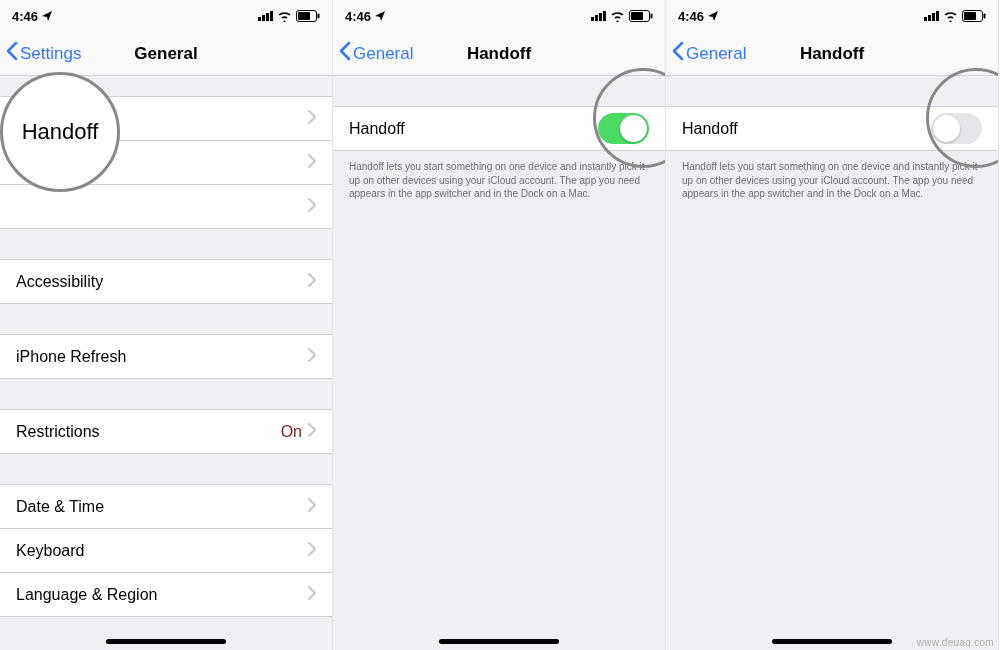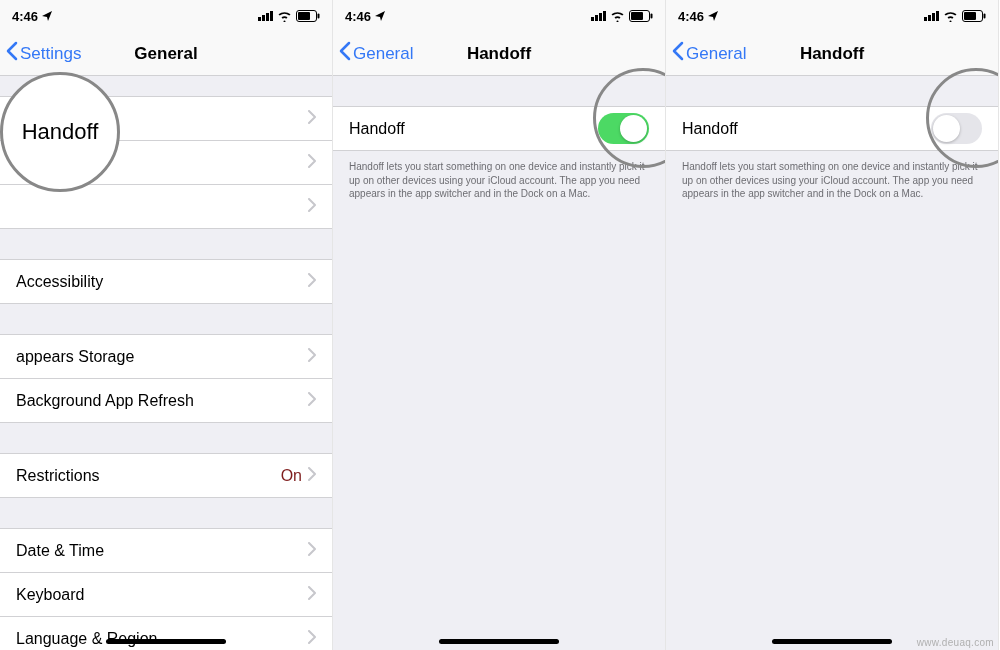--- a/index.html
+++ b/index.html
@@ -216,29 +216,21 @@
           <svg width="8" height="14" viewBox="0 0 8 14">
               <path d="M1 1 L7 7 L1 13" stroke="#c7c7cc" stroke-width="2" fill="none" stroke-linecap="round" stroke-linejoin="round"></path>
             </svg>
         </span>
       </div>
     </div>
 
     <div class="group-spacer"></div>
     <div class="section">
       <div class="row">
-        <span>appears Storage</span>
-        <span class="chevron">
-          <svg width="8" height="14" viewBox="0 0 8 14">
-              <path d="M1 1 L7 7 L1 13" stroke="#c7c7cc" stroke-width="2" fill="none" stroke-linecap="round" stroke-linejoin="round"></path>
-            </svg>
-        </span>
-      </div>
-      <div class="row">
-        <span>Background App Refresh</span>
+        <span>iPhone Refresh</span>
         <span class="chevron">
           <svg width="8" height="14" viewBox="0 0 8 14">
               <path d="M1 1 L7 7 L1 13" stroke="#c7c7cc" stroke-width="2" fill="none" stroke-linecap="round" stroke-linejoin="round"></path>
             </svg>
         </span>
       </div>
     </div>
 
     <div class="group-spacer"></div>
     <div class="section">

